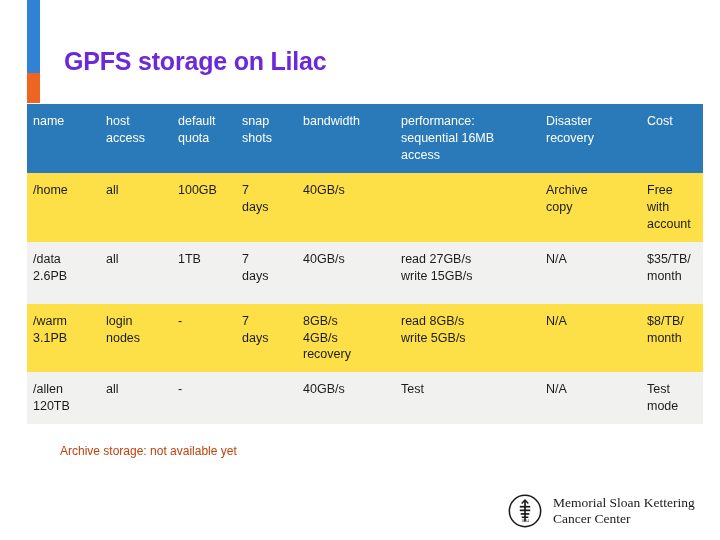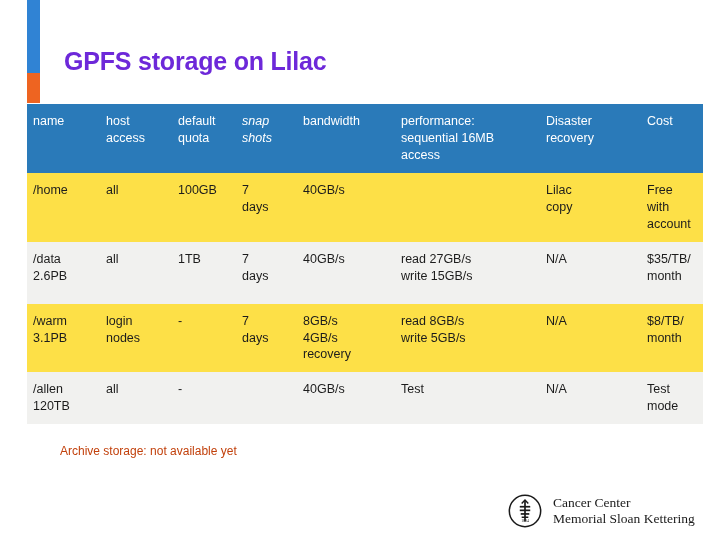--- a/index.html
+++ b/index.html
@@ -78,21 +78,21 @@
   #storage-table tbody td {
     color: #1c1c1c;
   }
   #storage-table tbody tr.row-even td { background: #fde047; }
   #storage-table tbody tr.row-odd  td { background: #f1f1ef; }
 
   
   .col-name  { width: 73px; }
   .col-host  { width: 72px; }
   .col-quota { width: 64px; }
-  .col-snap  { width: 61px; font-style: italic; }
+  .col-snap  { width: 61px; }
   .col-bw    { width: 98px; }
   .col-perf  { width: 145px; }
   .col-dr    { width: 101px; }
   .col-cost  { width: 62px; }
 
   .row-tall-1 td { height: 63px; box-sizing: border-box; }
   .row-tall-2 td { height: 62px; box-sizing: border-box; }
   .row-tall-3 td { height: 66px; box-sizing: border-box; }
   .row-tall-4 td { height: 48px; box-sizing: border-box; }
 
@@ -170,21 +170,21 @@
       <td>
         <span class="cellline">40GB/s</span>
         <span class="cellline"></span>
         <span class="cellline"></span>
       </td>
       <td>
         <span class="cellline"></span>
         <span class="cellline"></span>
       </td>
       <td>
-        <span class="cellline">Lilac</span>
+        <span class="cellline">Archive</span>
         <span class="cellline">copy</span>
       </td>
       <td>
         <span class="cellline">Free</span>
         <span class="cellline">with</span>
         <span class="cellline">account</span>
       </td>
     </tr>
 
     <tr class="row-odd row-tall-2">
@@ -292,16 +292,16 @@
       <path d="M20 8.5 L20 31" stroke="#1a1a1a" stroke-width="1.8" fill="none"></path>
       <path d="M16.5 12.2 L20 8.5 L23.5 12.2" stroke="#1a1a1a" stroke-width="1.5" fill="none"></path>
       <path d="M14.5 15.5 L25.5 15.5" stroke="#1a1a1a" stroke-width="1.8"></path>
       <path d="M14.5 19.3 L25.5 19.3" stroke="#1a1a1a" stroke-width="1.8"></path>
       <path d="M15.5 23.1 L24.5 23.1" stroke="#1a1a1a" stroke-width="1.8"></path>
       <path d="M16.5 26.6 L23.5 26.6" stroke="#1a1a1a" stroke-width="1.6"></path>
       <text x="20" y="31.6" text-anchor="middle" font-family="'Liberation Serif', serif" font-size="4" fill="#1a1a1a">1884</text>
     </svg>
   </span>
   <span class="wordmark">
+    <span>Memorial Sloan Kettering</span>
     <span>Cancer Center</span>
-    <span>Memorial Sloan Kettering</span>
   </span>
 </div>
 
 </body></html>

